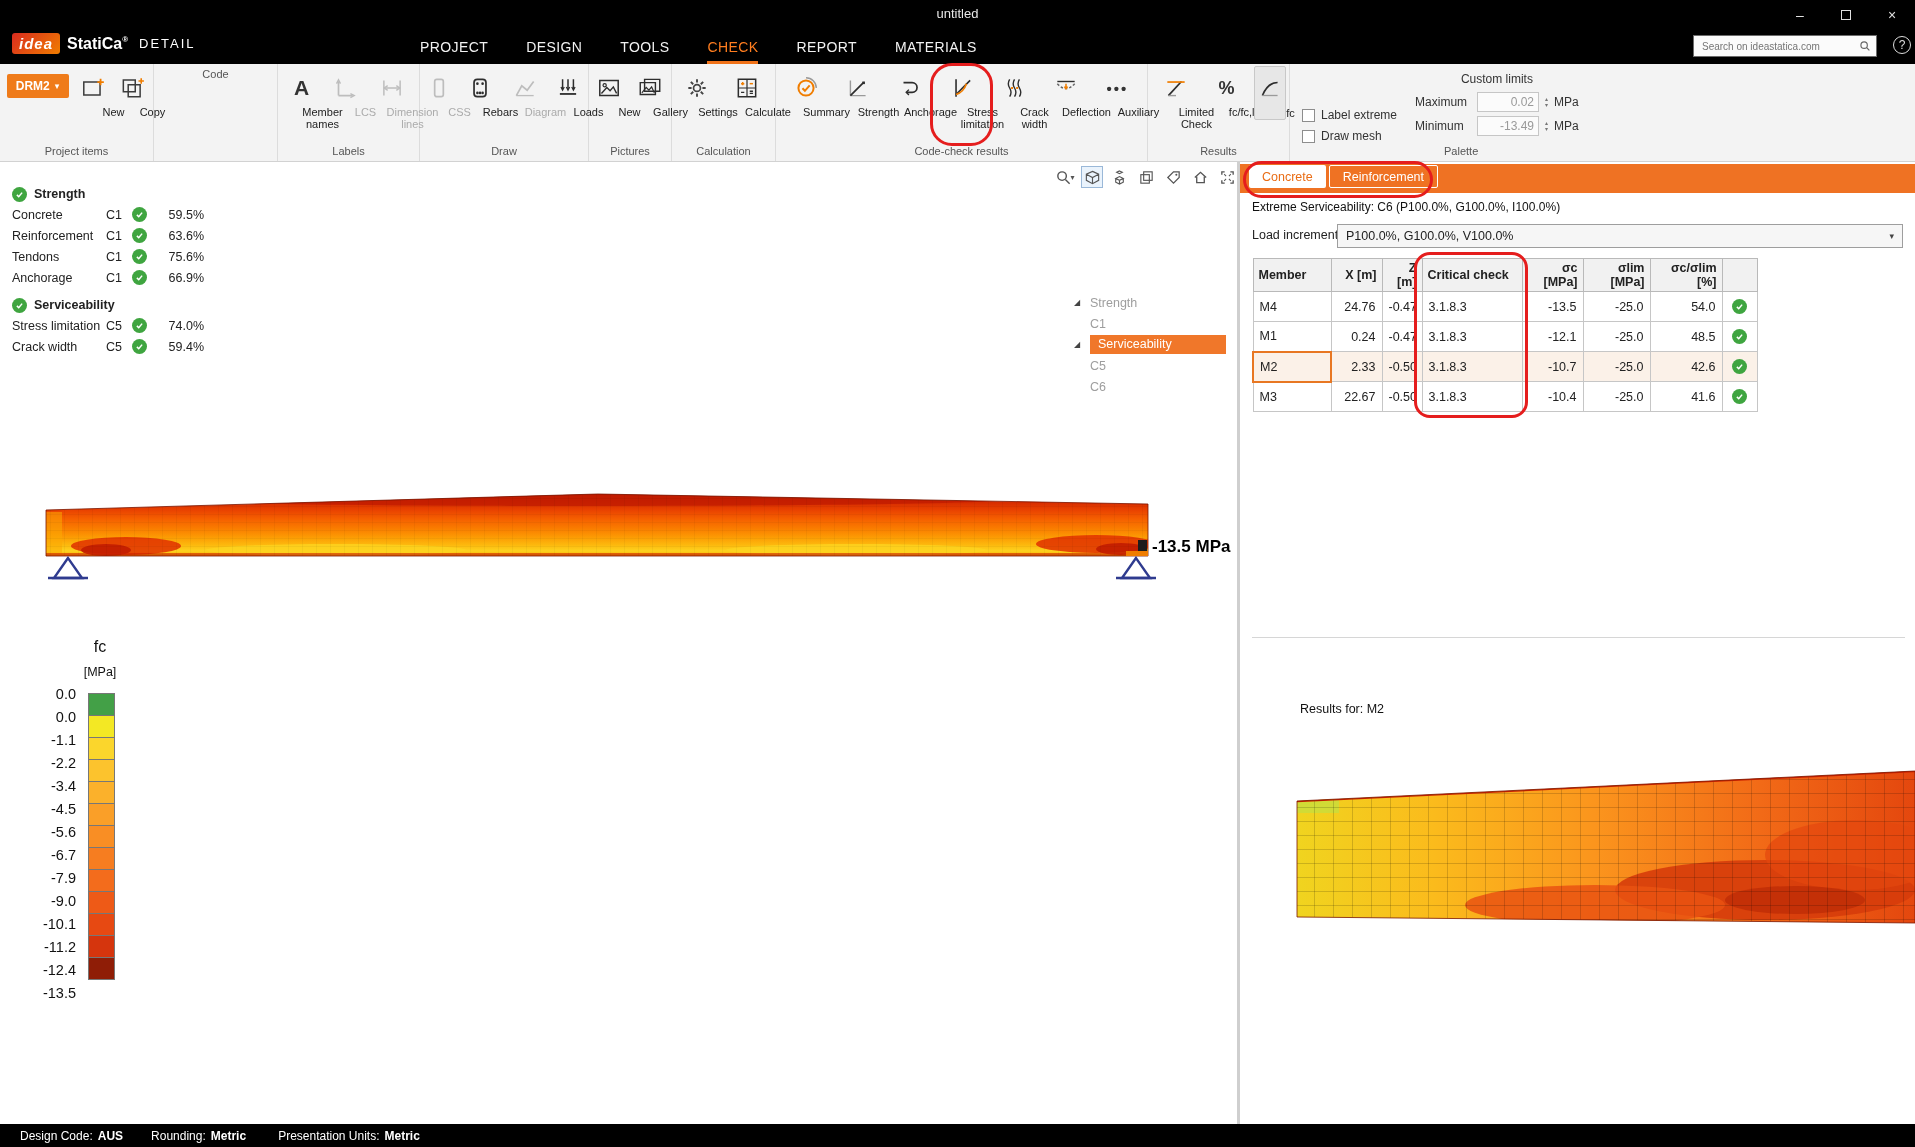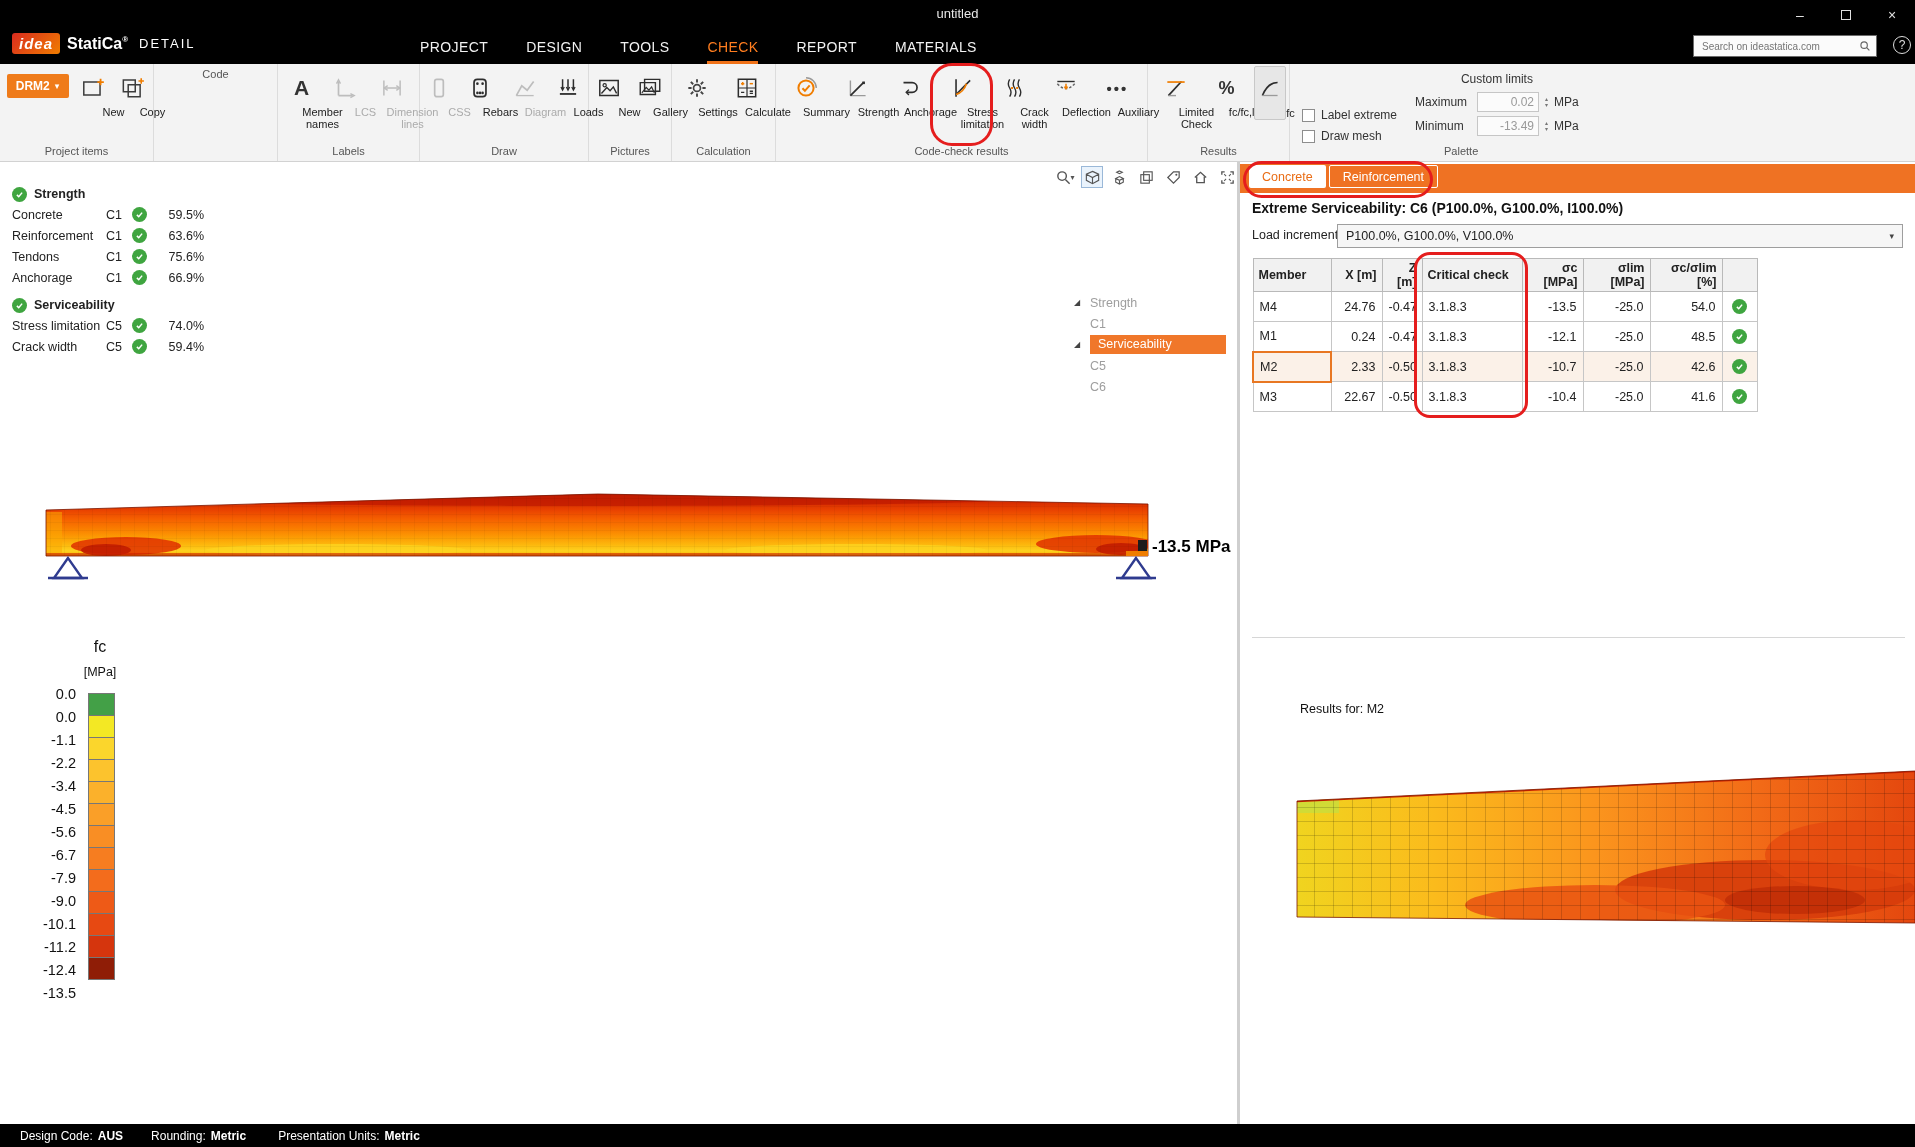--- a/index.html
+++ b/index.html
@@ -100,21 +100,21 @@
 
   
   .beam-extreme { position:absolute; left:1152px; top:375px; font-size:17px; font-weight:bold; color:#000; }
 
   
   .tabbar { position:absolute; left:0; top:2px; width:675px; height:29px; background:#ef7223; }
   .tabs-wrap { position:absolute; left:9px; top:3px; display:flex; gap:3px; }
   .rtab { height:23px; display:flex; align-items:center; padding:0 13px; font-size:12.5px; border-radius:2px; cursor:default; }
   .rtab.active { background:#fff; color:#e96c14; }
   .rtab.inactive { background:transparent; color:#fff; border:1px solid #fff; }
-  .extreme-title { position:absolute; left:12px; top:38px; font-weight:bold; font-size:14px; color:#111; }
+  .extreme-title { position:absolute; left:12px; top:38px; font-weight:normal; font-size:12px; color:#111; }
   .loadinc-label { position:absolute; left:12px; top:66px; font-size:12.5px; color:#222; }
   .loadinc { position:absolute; left:97px; top:62px; width:566px; height:24px; border:1px solid #9e9e9e; background:#f6f6f6;
     display:flex; align-items:center; justify-content:space-between; padding:0 8px; font-size:12.5px; color:#222; cursor:default; }
   .loadinc .car { font-size:9px; color:#444; }
 
   table.results { position:absolute; left:12px; top:96px; border-collapse:collapse; table-layout:fixed; width:504px; font-size:12.5px; }
   table.results th { background:#f1f1f1; border:1px solid #b9b9b9; font-weight:bold; height:32px; padding:2px 5px; text-align:left; }
   table.results td { border:1px solid #c6c6c6; height:30px; padding:2px 6px; }
   table.results .num { text-align:right; }
   table.results tr.selrow td { background:#fbf1e8; }

